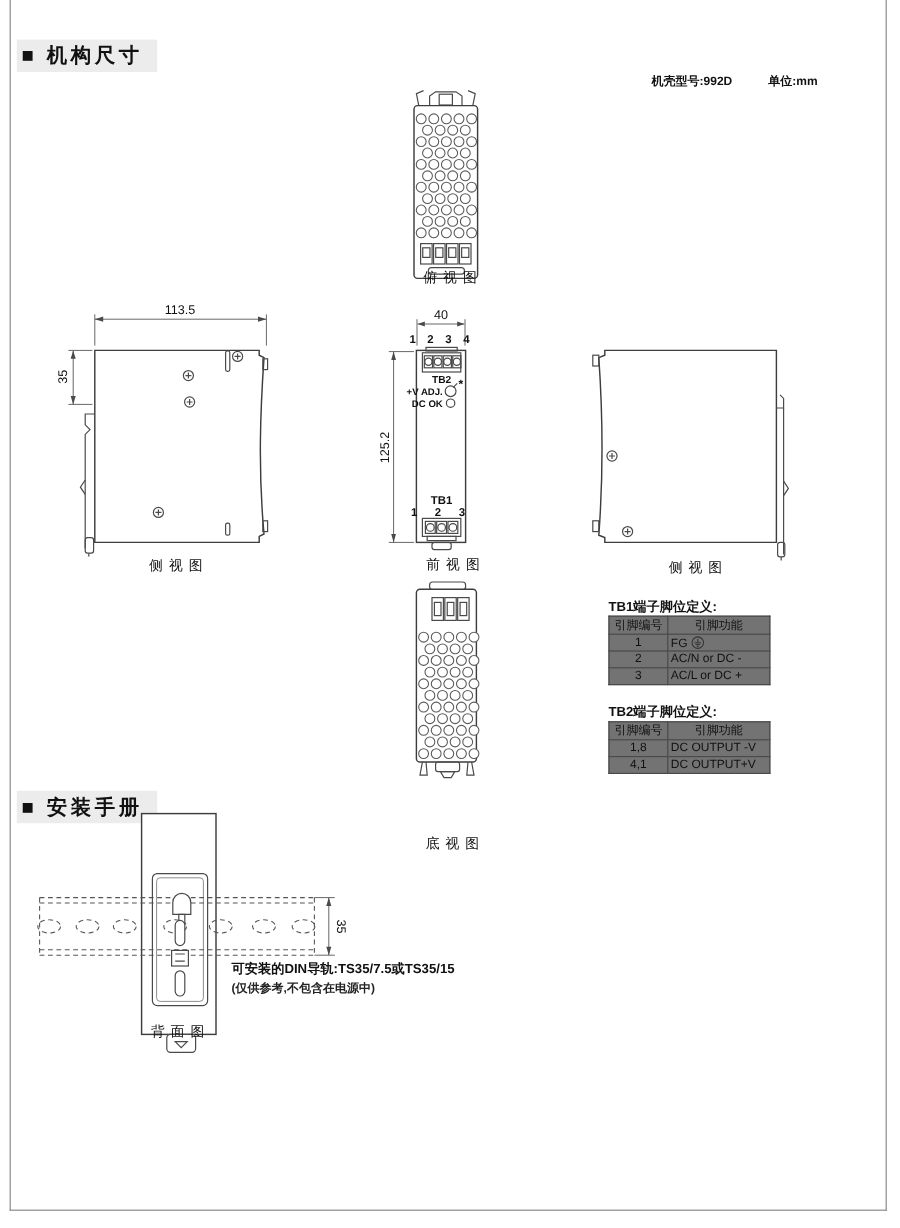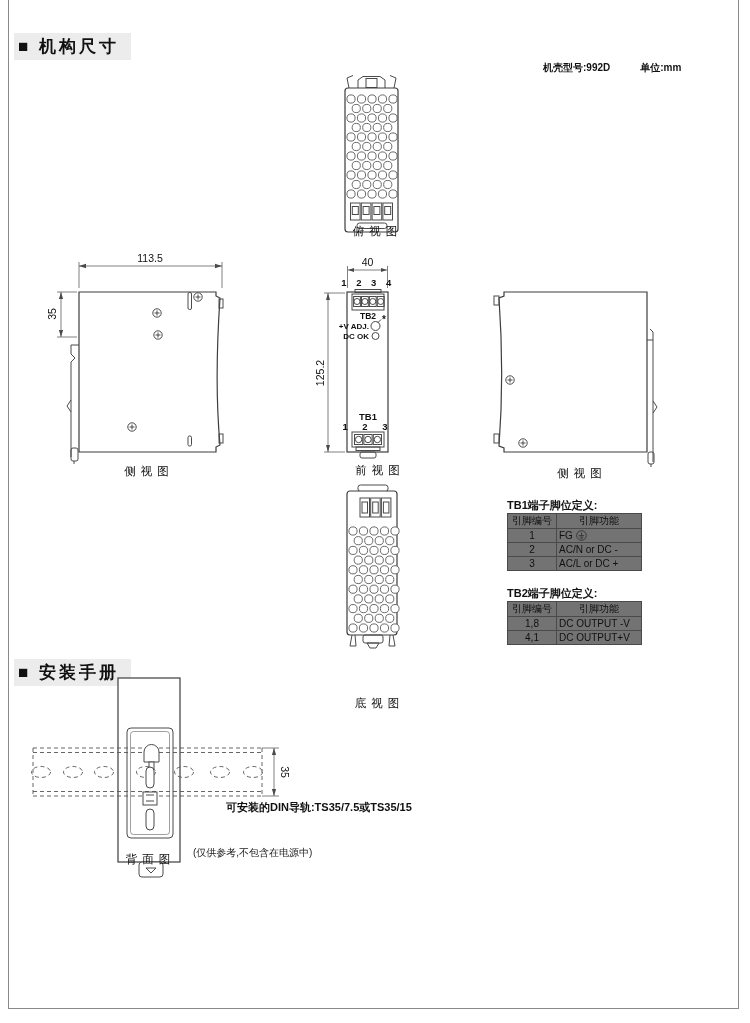--- a/index.html
+++ b/index.html
@@ -4,22 +4,22 @@
 <style>
   html,body{margin:0;padding:0;background:#fff;}
   .page{position:relative;width:750px;height:1023px;background:#ffffff;overflow:hidden;
         font-family:"Liberation Sans","DejaVu Sans",sans-serif;color:#1c1c1c;}
   .frame{position:absolute;background:#8a8a8a;}
   .sec-header{position:absolute;background:#ececec;font-size:17px;font-weight:600;
               letter-spacing:3px;padding:2px 12px 2px 4px;color:#111;}
   .model-info{position:absolute;font-size:10px;font-weight:700;color:#111;}
   .model-info span{margin-right:30px;}
   .viewlabel{position:absolute;text-align:center;font-size:11.5px;letter-spacing:5px;color:#111;}
-  .note1{position:absolute;font-size:11px;font-weight:700;color:#111;margin-left:33px;}
-  .note2{position:absolute;font-size:10px;font-weight:400;color:#222;margin-top:29px;}
+  .note1{position:absolute;font-size:11px;font-weight:700;color:#111;}
+  .note2{position:absolute;font-size:10px;font-weight:700;color:#222;}
   .tbl-title{position:absolute;font-size:11px;font-weight:700;color:#111;}
   table.pins{position:absolute;border-collapse:collapse;background:#737373;}
   table.pins th,table.pins td{border:1px solid #4a4a4a;font-size:10px;font-weight:400;
       height:13px;padding:0 2px;color:#111;white-space:nowrap;}
   table.pins th{text-align:center;}
   td.c{text-align:center;width:44px;}
   td.l{text-align:left;width:80px;padding-left:5px;}
   .drawing{position:absolute;}
   .ln{fill:none;stroke:#4a4a4a;stroke-width:1;}
   .b{stroke-width:1.2;stroke:#3d3d3d;}

